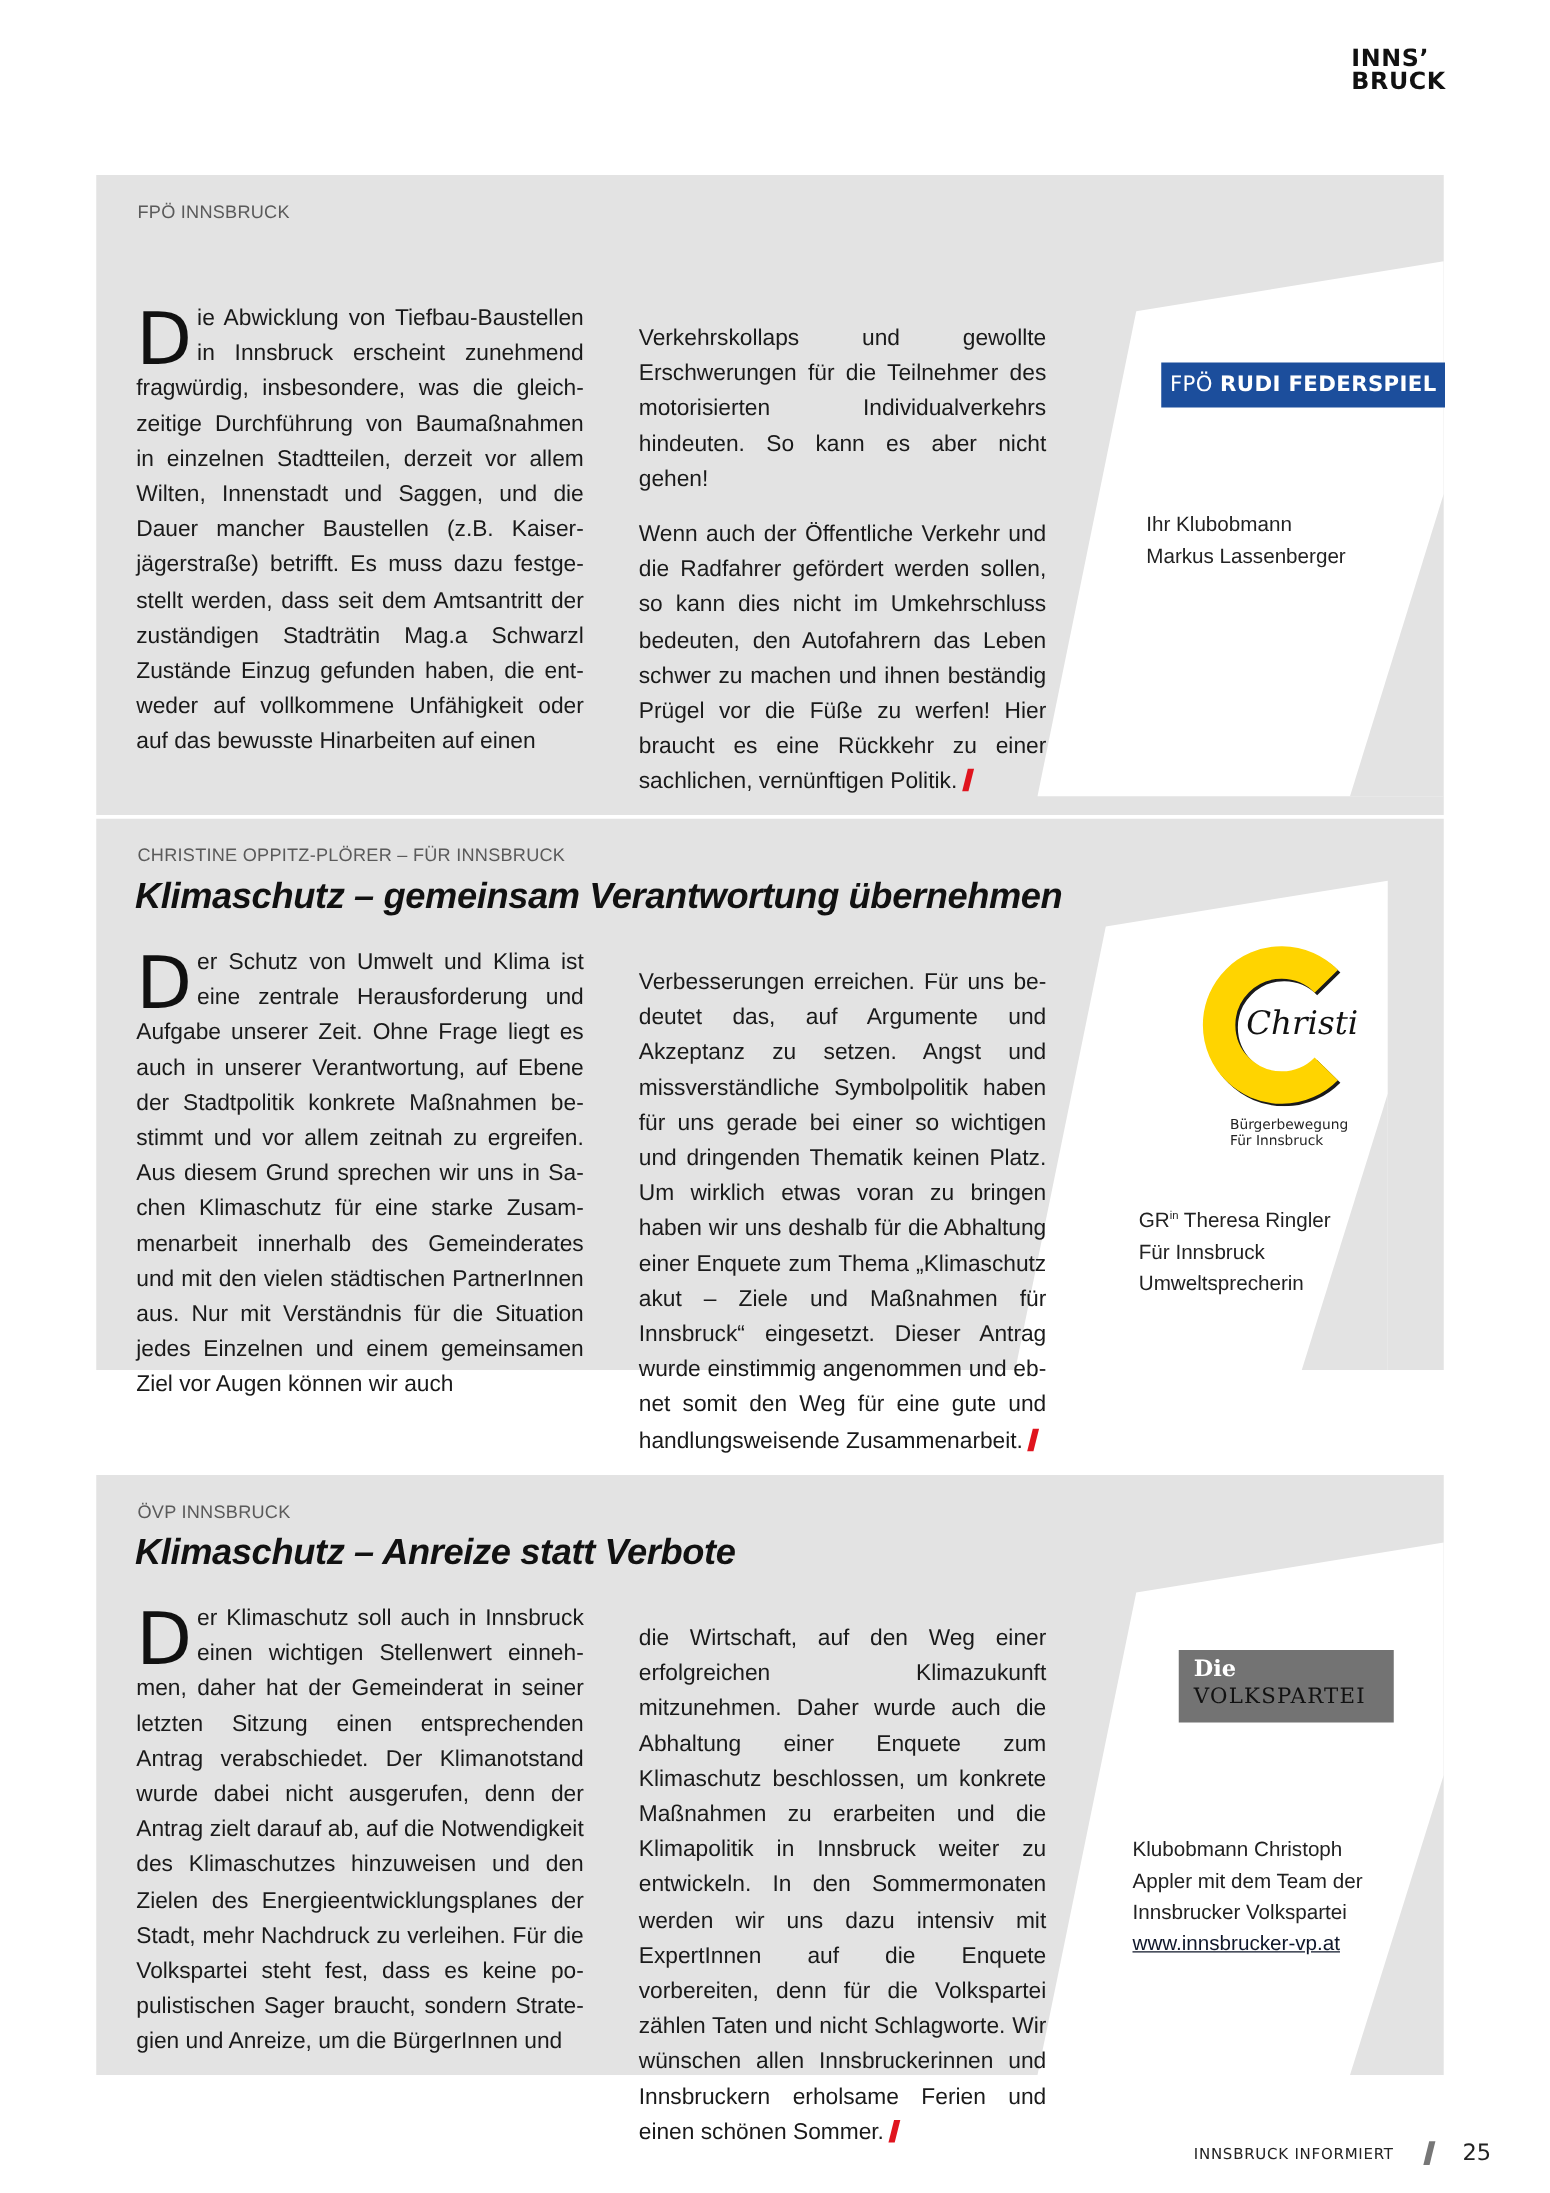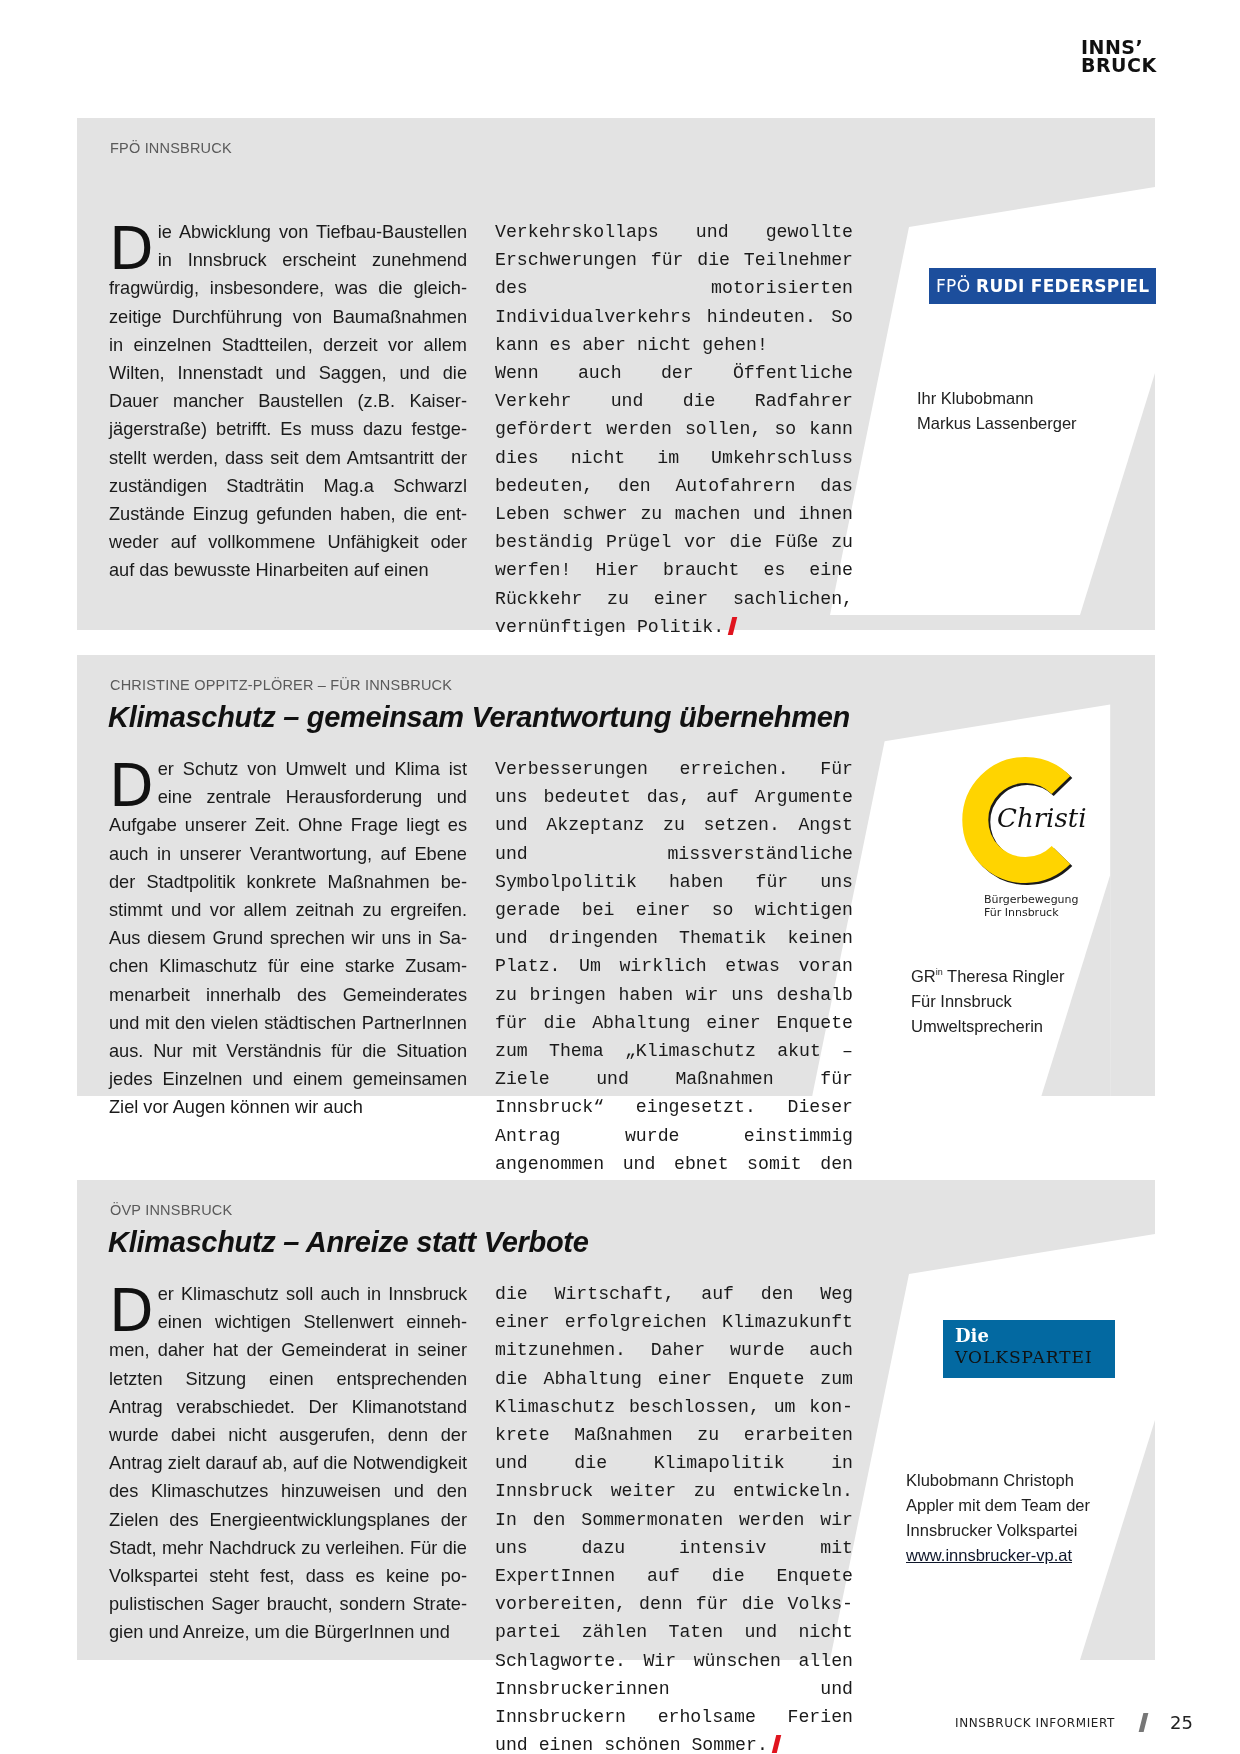--- a/index.html
+++ b/index.html
@@ -4,48 +4,48 @@
 <style>
   html, body { margin:0; padding:0; background:#ffffff; }
   body { width:1240px; height:1754px; position:relative; overflow:hidden; font-family:"Liberation Sans", sans-serif; color:#1a1a1a; }
   .logo { position:absolute; left:1081px; top:38px; font-family:"DejaVu Sans", sans-serif; font-weight:bold; font-size:19px; line-height:18px; letter-spacing:0.5px; color:#111; }
   .logo div { white-space:nowrap; }
   .box { position:absolute; left:77px; width:1078px; background:#e3e3e3; }
   .box .panel { position:absolute; left:0; top:0; width:100%; height:100%; }
   .kicker { position:absolute; left:33px; top:22px; font-size:14.5px; color:#5a5a5a; letter-spacing:0.2px; }
   .headline { position:absolute; left:31px; top:46px; font-size:29px; font-weight:bold; font-style:italic; color:#111; letter-spacing:-0.3px; white-space:nowrap; }
   .col { position:absolute; width:358px; font-size:18.2px; line-height:28.2px; text-align:justify; color:#1a1a1a; hyphens:manual; }
-  .col p { margin:0;font-family:Liberation Mono, monospace; }
+  .col p { margin:16px; }
   .col1 { left:32px; }
   .col2 { left:418px; }
   .dropcap { float:left; font-family:"DejaVu Sans", sans-serif; font-size:58px; line-height:50px; margin:6px 4px 0 0; color:#111; }
   .endmark { display:inline-block; width:5px; height:18px; background:#e0141e; transform:skewX(-14deg); margin-left:6px; vertical-align:-3px; }
   .side { position:absolute; font-size:16.5px; line-height:25px; color:#222; }
   .side a { color:#0f172a; text-decoration:underline; }
   .fpo-logo { position:absolute; background:#1c4e9c; color:#fff; font-family:"DejaVu Sans", sans-serif; font-size:17px; padding:8px 7px; white-space:nowrap; letter-spacing:0.3px; }
   .fpo-logo b { font-weight:bold; }
-  .vp-logo { position:absolute; background:#0369a1; width:172px; height:58px; box-sizing:border-box; padding:6px 0 0 12px; font-family:"DejaVu Serif", serif; }
+  .vp-logo { position:absolute; background:#737373; width:172px; height:58px; box-sizing:border-box; padding:6px 0 0 12px; font-family:"DejaVu Serif", serif; }
   .vp-logo .l1 { color:#fff; font-weight:bold; font-size:18px; line-height:20px; }
   .vp-logo .l2 { color:#111; font-size:17px; line-height:22px; letter-spacing:1px; }
   .c-logo { position:absolute; }
   .c-caption { position:absolute; font-size:11px; line-height:13px; color:#222; font-family:"DejaVu Sans", sans-serif; }
   .footer { position:absolute; top:1712px; left:955px; font-family:"DejaVu Sans", sans-serif; font-size:12px; color:#222; letter-spacing:0.6px; white-space:nowrap; display:flex; align-items:center;gap:12px; }
   .footer .slash { display:inline-block; width:5px; height:19px; background:#777; transform:skewX(-14deg); margin:0 12px 0 14px; }
   .footer .page { font-size:18px; letter-spacing:0; }
   sup { font-size:9px; }
 </style>
 </head>
 <body>
 
 <div class="logo">
   <div>INNS’</div>
   <div>BRUCK</div>
 </div>
 
-<div class="box" style="top:118px;height:512px;">
+<div class="box" style="top:140px;height:512px;">
   <svg class="panel" width="1078" height="482" viewBox="0 0 1078 482">
     <polygon points="832,94 1078,54 1078,482 753,482" fill="#ffffff"></polygon>
     <polygon points="1078,240 1078,482 1003,482" fill="#e3e3e3"></polygon>
   </svg>
   <div class="kicker">FPÖ INNSBRUCK</div>
   <div class="col col1" style="top:100px;">
     <span class="dropcap">D</span>
     <span>ie Abwicklung von Tiefbau-Baustel­len in Innsbruck erscheint zunehmend fragwürdig, insbesondere, was die gleich­zeitige Durchführung von Baumaßnah­men in einzelnen Stadtteilen, derzeit vor allem Wilten, Innenstadt und Saggen, und die Dauer mancher Baustellen (z.B. Kaiser­jägerstraße) betrifft. Es muss dazu festge­stellt werden, dass seit dem Amtsantritt der zuständigen Stadträtin Mag.a Schwarzl Zustände Einzug gefunden haben, die ent­weder auf vollkommene Unfähigkeit oder auf das bewusste Hinarbeiten auf einen</span>
   </div>
   <div class="col col2" style="top:100px;">

